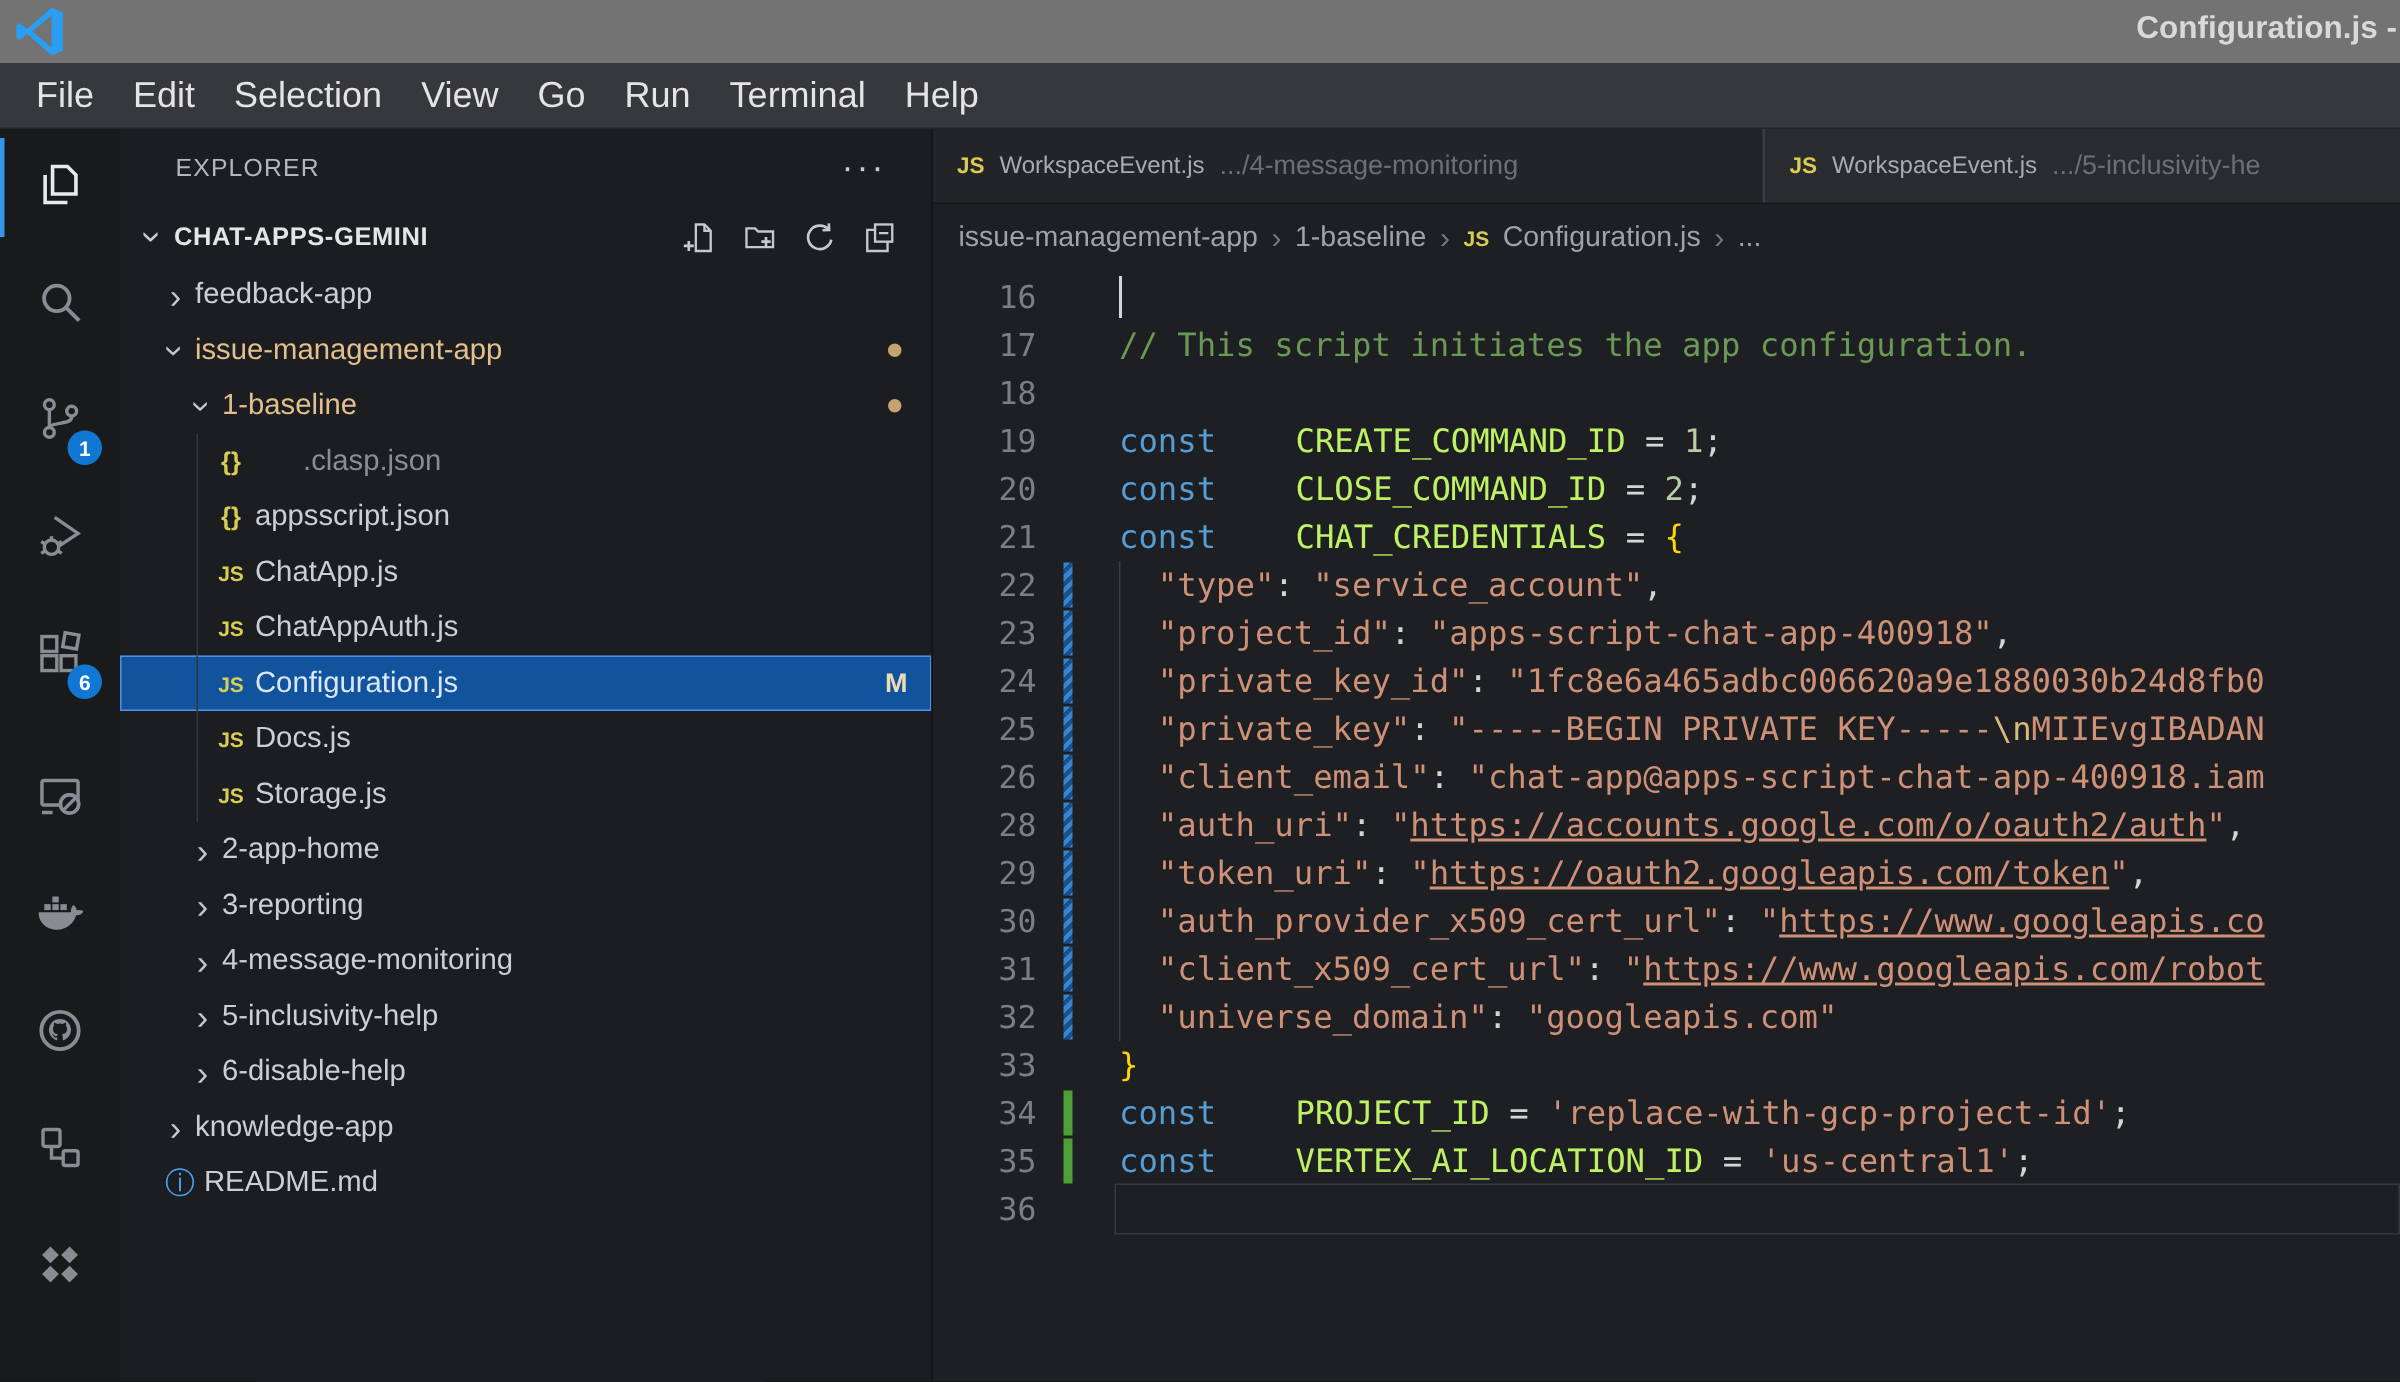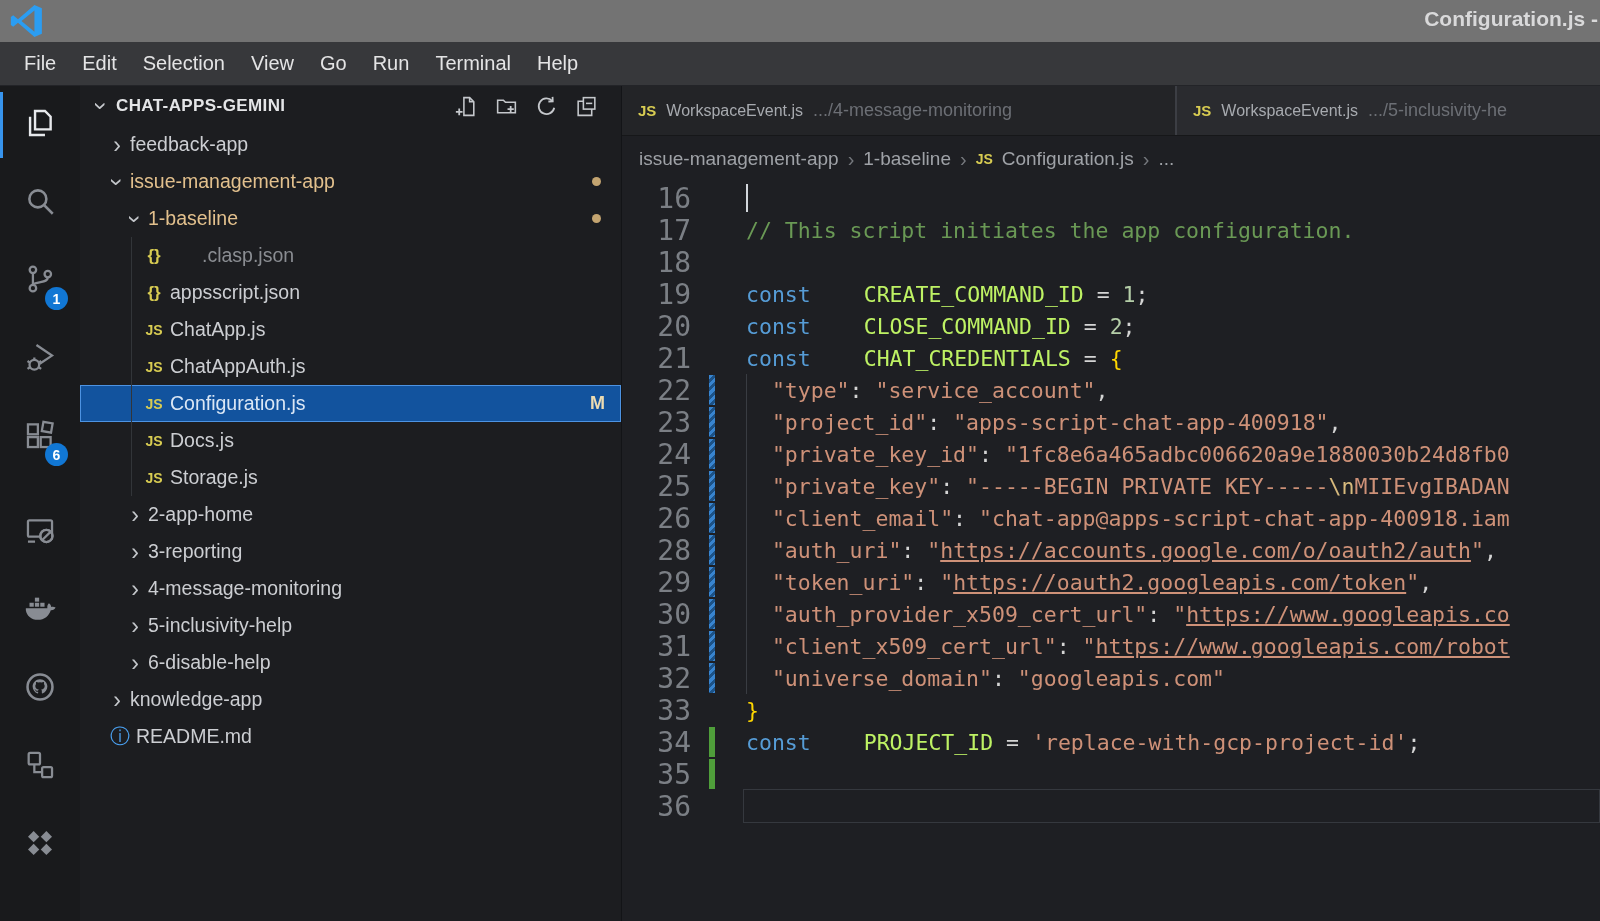--- a/index.html
+++ b/index.html
@@ -7,21 +7,21 @@
   .window{position:relative;width:1600px;height:921px;overflow:hidden;background:#1e1f23;
           font-family:"Liberation Sans","DejaVu Sans",sans-serif;color:#cccccc;}
 
   
   .titlebar{height:42px;background:#737373;position:relative;padding-left:35px;}
   .logo{position:absolute;left:10px;top:4px;width:34px;height:34px;}
   .window-title{position:absolute;right:2px;top:7px;font-size:21px;font-weight:700;color:#d9d9da;white-space:nowrap;}
 
   
   .menubar{height:44px;background:#37383b;display:flex;align-items:center;padding-left:11px;border-bottom:1px solid #232428;}
-  .menu-item{padding:0 13px;font-size:20px;color:#e4e4e5;cursor:pointer;}
+  .menu-item{padding:0 13px;font-size:24px;color:#e4e4e5;cursor:pointer;}
 
   .main{display:flex;height:835px;}
 
   
   .activitybar{width:80px;background:#191a1c;flex:none;display:flex;flex-direction:column;align-items:stretch;}
   .act-item{height:78px;position:relative;display:flex;align-items:center;justify-content:center;color:#888c93;cursor:pointer;}
   .act-item svg{width:34px;height:34px;}
   .act-item.active{color:#e7e9ec;}
   .act-item.active::before{content:"";position:absolute;left:0;top:6px;bottom:6px;width:3px;background:#3794ed;}
   .act-item.gap{margin-top:18px;}
@@ -68,21 +68,21 @@
   .tab2{flex:1;background:#2a2b2f;}
 
   .breadcrumb{height:46px;display:flex;align-items:center;padding-left:17px;gap:9px;font-size:19px;color:#9fa2a7;flex:none;}
   .bc-item{cursor:pointer;}
   .bc-sep{color:#75787d;font-size:20px;}
   .breadcrumb .fi-js{font-size:14px;font-weight:700;color:#d8cc52;}
 
   
   .code{position:relative;font-family:"DejaVu Sans Mono","Liberation Mono",monospace;font-size:21.5px;flex:1;}
   .cline{height:32px;display:flex;position:relative;align-items:center;}
-  .ln{width:69px;flex:none;text-align:right;color:#7b7f85;font-size:28px;}
+  .ln{width:69px;flex:none;text-align:right;color:#7b7f85;font-size:21px;}
   .gut{width:55px;flex:none;position:relative;height:100%;}
   .gut.mod::before{content:"";position:absolute;left:18px;width:6px;top:1px;bottom:1px;
       background:repeating-linear-gradient(135deg,#3884cf 0px,#3884cf 3px,#1c5287 3px,#1c5287 6px);}
   .gut.add::before{content:"";position:absolute;left:18px;width:6px;top:1px;bottom:1px;background:#4f9e3a;}
   .txt{white-space:pre;}
   .cline.guided::before{content:"";position:absolute;left:124px;top:0;bottom:0;width:1px;background:#393c42;}
   .cline.cursor::after{content:"";position:absolute;left:124px;top:2px;width:2px;height:28px;background:#d2d6db;}
   .cline.current::after{content:"";position:absolute;left:121px;right:0;top:-1px;bottom:-1px;border:1px solid #35383e;}
   .t-kw{color:#569cd6;} .t-vr{color:#bef264;margin-left:40px;} .t-str{color:#ce9178;}
   .t-lnk{color:#ce9178;text-decoration:underline;} .t-num{color:#b5cea8;}
@@ -188,20 +188,24 @@
           <span><svg viewBox="0 0 24 24" fill="currentColor">
               <rect x="4.7" y="4.7" width="5.6" height="5.6" transform="rotate(45 7.5 7.5)"></rect>
               <rect x="13.7" y="4.7" width="5.6" height="5.6" transform="rotate(45 16.5 7.5)"></rect>
               <rect x="4.7" y="13.7" width="5.6" height="5.6" transform="rotate(45 7.5 16.5)"></rect>
               <rect x="13.7" y="13.7" width="5.6" height="5.6" transform="rotate(45 16.5 16.5)"></rect>
             </svg></span>
         </div>
       </div>
 
     <div class="sidebar">
+      <div class="sidebar-header">
+        <span>EXPLORER</span>
+        <span class="more-actions">···</span>
+      </div>
       <div class="workspace-row">
         <span class="ws-chevron">›</span>
         <span class="ws-label">CHAT-APPS-GEMINI</span>
         <span class="ws-actions">
           <span class="wicon">
             <svg viewBox="0 0 24 24" fill="none" stroke="currentColor" stroke-width="1.5">
                 <path d="M9.5 3.5 H15 L19 7.5 V20.5 H9.5 Z"></path>
                 <path d="M15 3.5 V7.5 H19"></path>
                 <path d="M5 14 V20.5 M1.8 17.2 H8.2" stroke-width="1.7"></path>
               </svg>
@@ -413,20 +417,21 @@
             <span class="txt"><span class="t-br">}</span></span>
           </div>
           <div class="cline">
             <span class="ln">34</span>
             <span class="gut add"></span>
             <span class="txt"><span class="t-kw">const</span><span class="t-pl"> </span><span class="t-vr">PROJECT_ID</span><span class="t-pl"> </span><span class="t-pn">=</span><span class="t-pl"> </span><span class="t-str">'replace-with-gcp-project-id'</span><span class="t-pn">;</span></span>
           </div>
           <div class="cline">
             <span class="ln">35</span>
             <span class="gut add"></span>
+            <span class="txt"><span class="t-kw">const</span><span class="t-pl"> </span><span class="t-vr">VERTEX_AI_LOCATION_ID</span><span class="t-pl"> </span><span class="t-pn">=</span><span class="t-pl"> </span><span class="t-str">'us-central1'</span><span class="t-pn">;</span></span>
           </div>
           <div class="cline current">
             <span class="ln">36</span>
             <span class="gut"></span>
             <span class="txt"></span>
           </div>
         </div>
     </div>
 
   </div>

